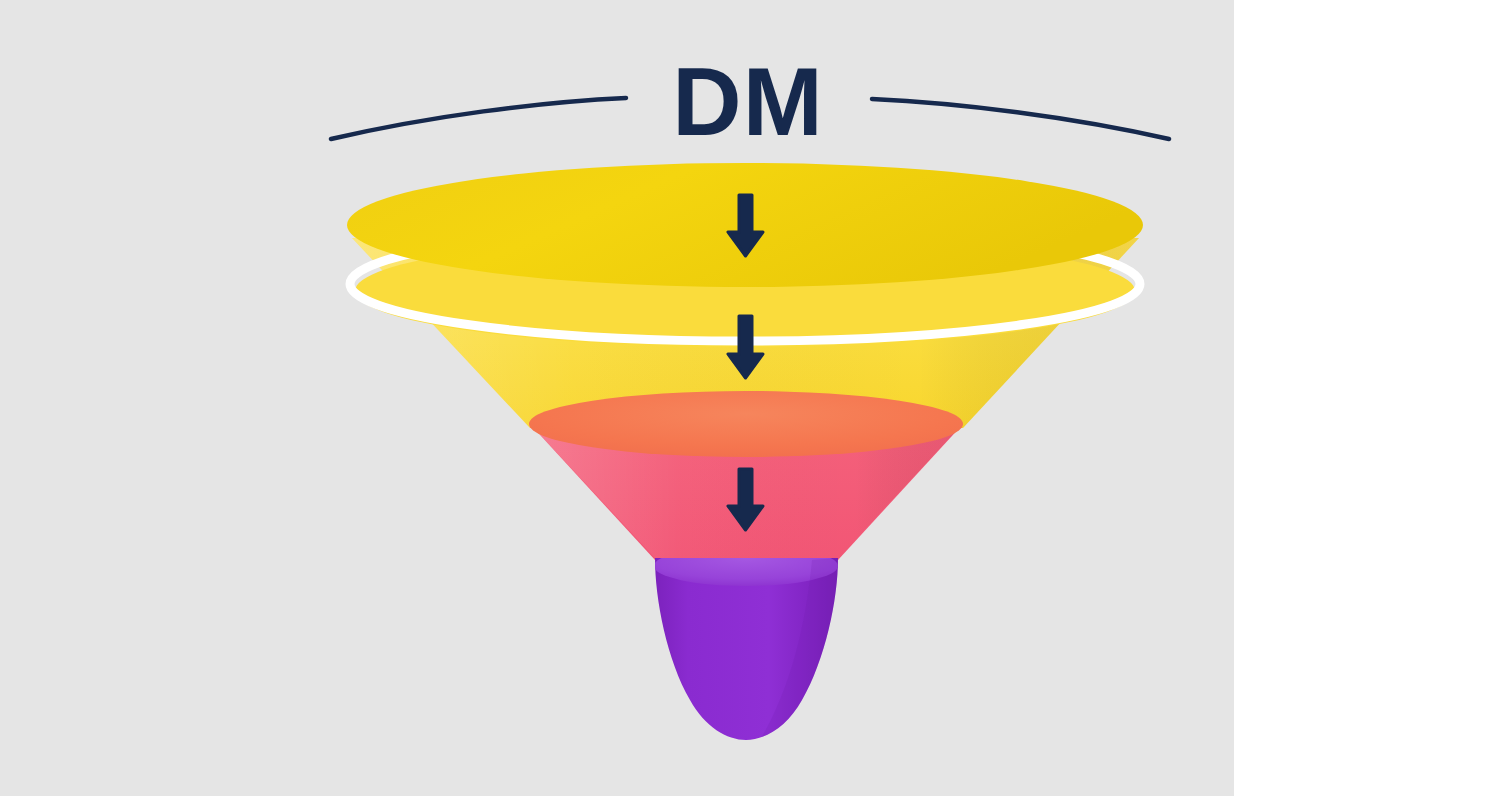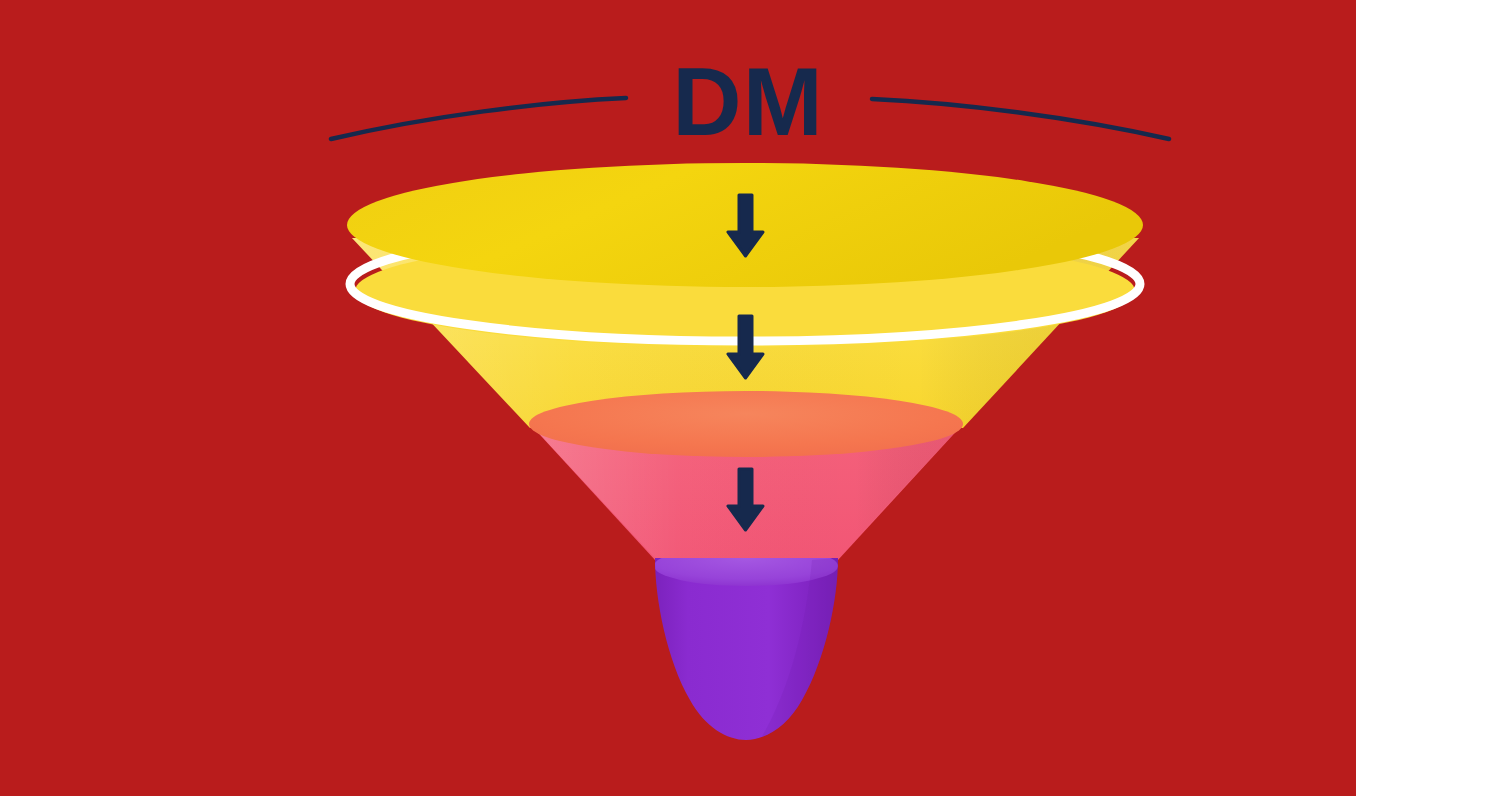--- a/index.html
+++ b/index.html
@@ -5,23 +5,23 @@
   html, body {
     margin: 0;
     padding: 0;
     background: #ffffff;
   }
   body {
     font-family: "Liberation Sans", sans-serif;
   }
   #stage {
     position: relative;
-    width: 1356px;
+    width: 1234px;
     height: 796px;
-    background: #b91c1c;
+    background: #e5e5e5;
     overflow: hidden;
   }
   #figure {
     position: absolute;
     left: 0;
     top: 0;
     width: 1500px;
     height: 796px;
     display: block;
   }

